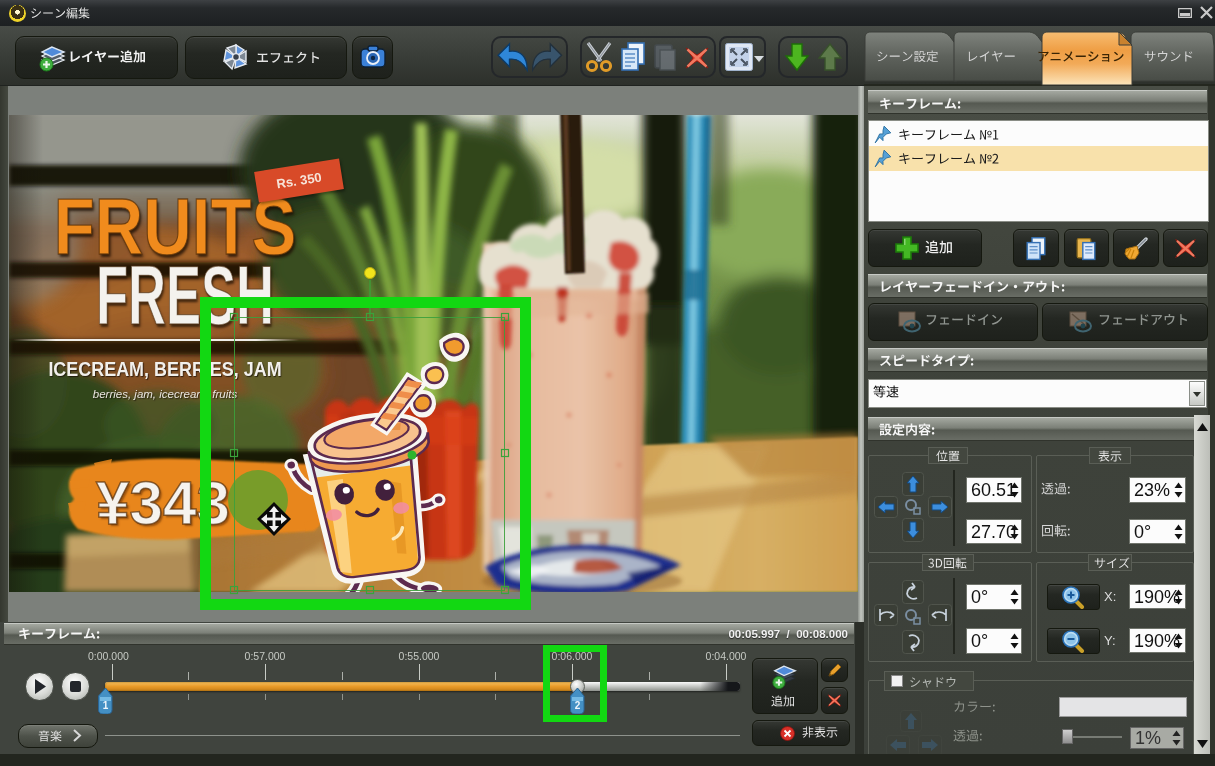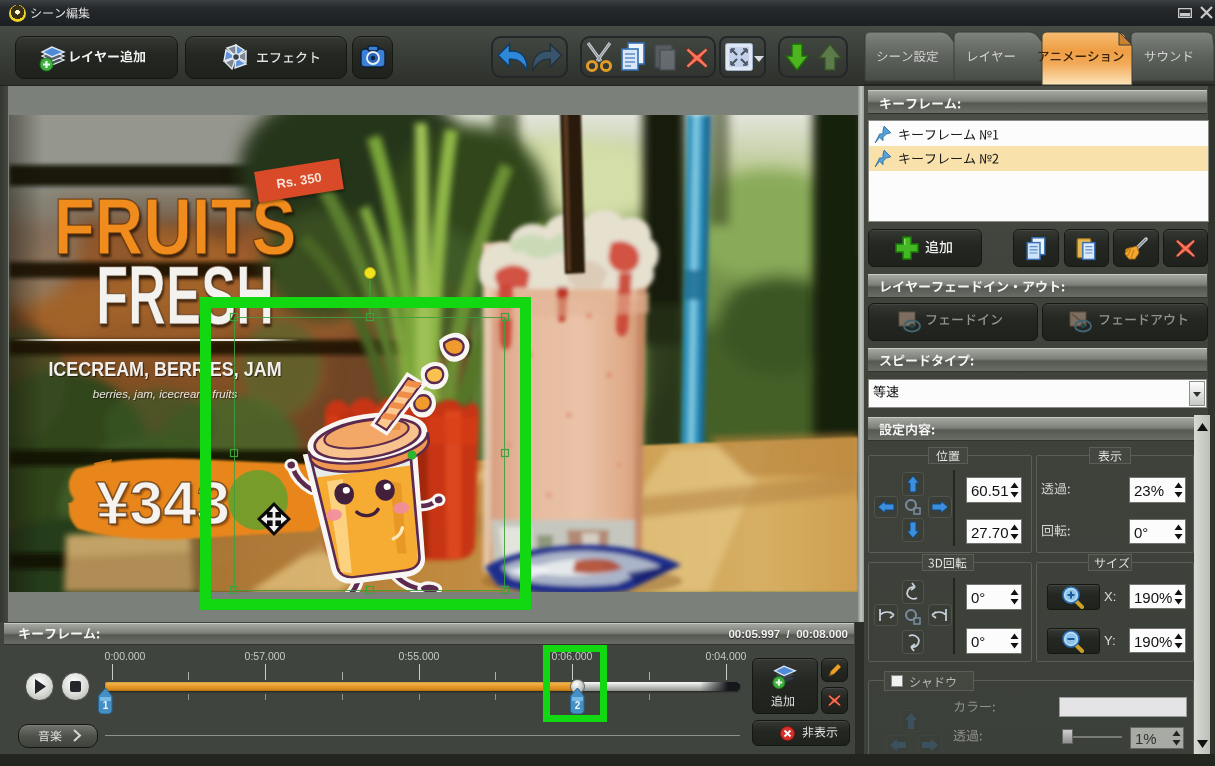--- a/index.html
+++ b/index.html
@@ -2,21 +2,21 @@
 <html><head><meta charset="utf-8"><style>
 *{margin:0;padding:0;box-sizing:border-box}
 html,body{width:1215px;height:766px;overflow:hidden;background:#23261f;font-family:"Liberation Sans",sans-serif}
 #app{position:relative;width:1215px;height:754px;overflow:hidden}
 .abs{position:absolute}
 .jp{position:absolute}
 .hdrbar{position:absolute;height:24px;border-top:1px solid #c6c9c4;border-bottom:1px solid #30332c;background:linear-gradient(#a4a8a0,#7b7f77 45%,#555951 55%,#696d65)}
 .dbtn{position:absolute;background:linear-gradient(#353833,#242722 40%,#1e211c);border:1px solid #15180f;border-radius:6px;box-shadow:inset 0 1px 0 rgba(255,255,255,.08)}
 .white{background:#fcfcfc;border:1px solid #8a8d86}
 .spin{position:absolute;background:#fcfcfc;border:1px solid #70746c}
-.spin .num{position:absolute;left:4px;top:50%;transform:translateY(-50%);font-size:15px;color:#111}
+.spin .num{position:absolute;left:4px;top:50%;transform:translateY(-50%);font-size:18px;color:#111}
 .spin svg{position:absolute;right:2px;top:50%;transform:translateY(-50%)}
 .grpbox{position:absolute;border:1px solid #5a5e56;border-radius:2px}
 .grplbl{position:absolute;background:#43473f;border:1px solid #5a5e56;height:17px}
 .tick{position:absolute;width:1px;background:#c8ccc6}
 </style></head><body>
 <div id="app">
 
 <div class="abs" style="left:0;top:0;width:1215px;height:26px;background:linear-gradient(#3e4144,#26292b 30%,#1d2022)"></div>
 <div class="abs" style="left:9px;top:5px;width:17px;height:17px;border-radius:50%;background:radial-gradient(circle at 50% 42%,#fff8d0 0 18%,#3a3015 19% 52%,#f0d428 53% 78%,#c8a812);"></div>
 
@@ -700,21 +700,21 @@
 <svg class="abs" style="left:918px;top:735px" width="24" height="21" viewBox="0 0 24 21" opacity="0.22">
       <rect x="0.5" y="0.5" width="23" height="20" rx="3" fill="#3a3e36" stroke="#50544c"></rect>
       <path d="M20 10 L13 4 L13 7 L4 7 L4 13 L13 13 L13 16 Z" fill="#3c8ede"></path>
     </svg>
 
 
 <div class="abs" style="left:0;top:622px;width:858px;height:134px;background:#40443e"></div>
 <div class="abs" style="left:855px;top:622px;width:9px;height:134px;background:#2b2e28"></div>
 <div class="hdrbar" style="left:4px;top:623px;width:850px;height:22px"></div>
 <div class="abs" style="left:640px;top:628px;width:208px;text-align:right;font-size:11.5px;font-weight:bold;color:#f2f2f2;text-shadow:0 1px 1px #222">00:05.997&nbsp;&nbsp;/&nbsp;&nbsp;00:08.000</div>
-<div class="abs" style="left:95px;top:650px;width:60px;text-align:center;font-size:10.5px;color:#c6cac4">0:00.000</div>
+<div class="abs" style="left:88px;top:650px;width:60px;font-size:10.5px;color:#c6cac4">0:00.000</div>
 <div class="abs" style="left:235px;top:650px;width:60px;text-align:center;font-size:10.5px;color:#c6cac4">0:57.000</div>
 <div class="abs" style="left:389px;top:650px;width:60px;text-align:center;font-size:10.5px;color:#c6cac4">0:55.000</div>
 <div class="abs" style="left:542px;top:650px;width:60px;text-align:center;font-size:10.5px;color:#c6cac4">0:06.000</div>
 <div class="abs" style="left:696px;top:650px;width:60px;text-align:center;font-size:10.5px;color:#c6cac4">0:04.000</div>
 <div class="tick" style="left:112px;top:664px;height:16px"></div>
 <div class="tick" style="left:265px;top:664px;height:16px"></div>
 <div class="tick" style="left:419px;top:664px;height:16px"></div>
 <div class="tick" style="left:572px;top:664px;height:16px"></div>
 <div class="tick" style="left:726px;top:664px;height:16px"></div>
 <div class="tick" style="left:188px;top:672px;height:8px;opacity:0.8"></div>

